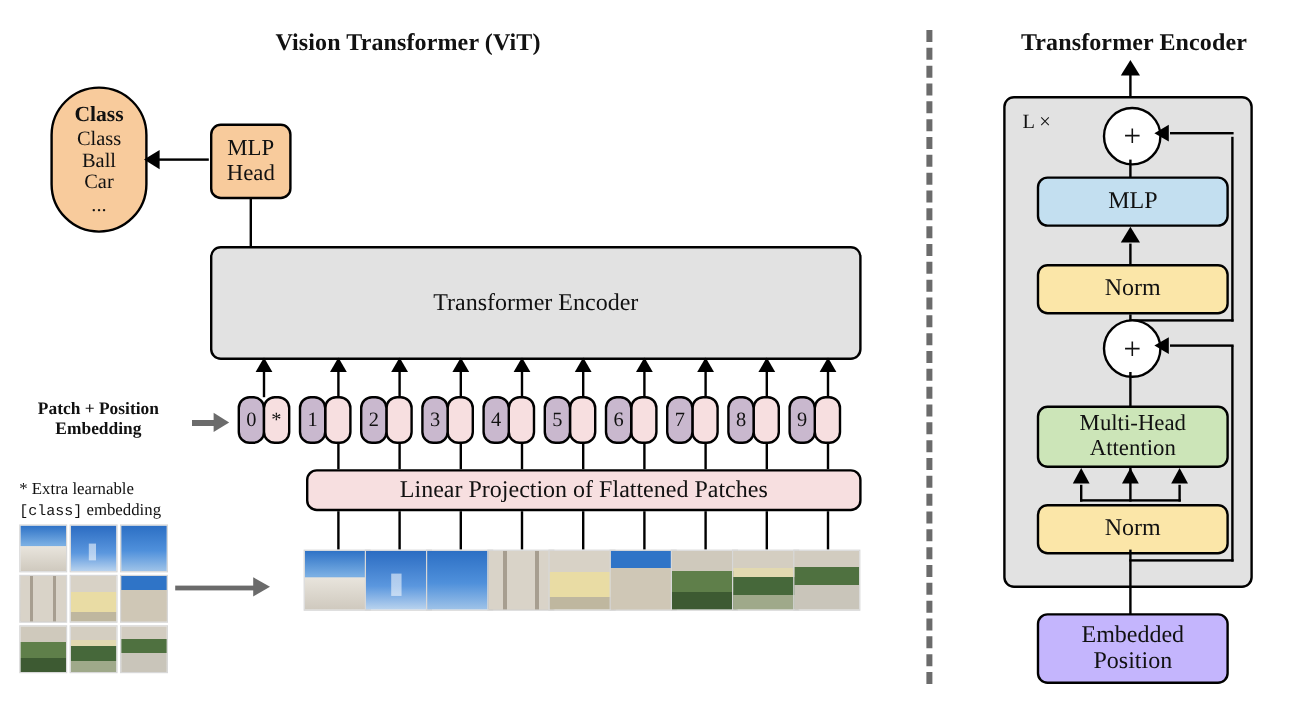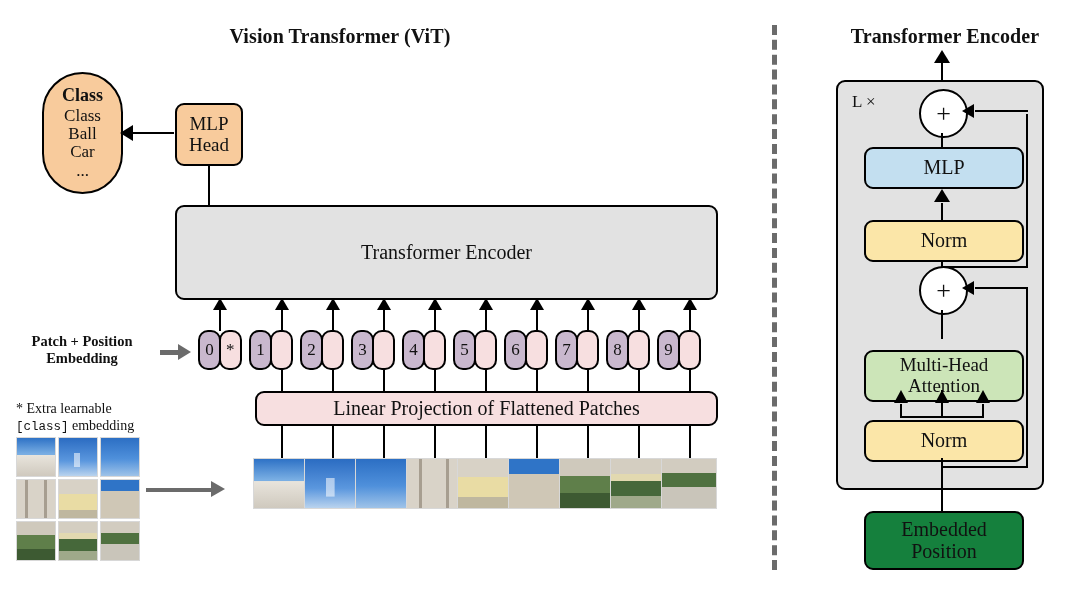--- a/index.html
+++ b/index.html
@@ -34,21 +34,21 @@
   .cls-pill span{display:block;}
 
   .mlp-head{background:#F8CB9C;font-size:19px;flex-direction:column;}
   .enc-main{background:#E2E2E2;font-size:20px;}
   .linproj{background:#F7DFE0;font-size:20px;}
 
   .gray-panel{background:#E2E2E2;}
   .blue{background:#C3DFF0;}
   .yellow{background:#FBE6A8;}
   .green{background:#CCE5B8;}
-  .pink{background:#15803d;}
+  .pink{background:#c4b5fd;}
 
   
   .lbl-bold{font-weight:bold;font-size:14.5px;text-align:center;line-height:1.18;}
   .lbl-note{font-size:14px;line-height:1.22;}
   .mono{font-family:"Liberation Mono","DejaVu Sans Mono",monospace;font-size:12.5px;}
   .lx{font-size:17px;}
 
   
   .tok{display:flex;align-items:center;}
   .tok-num{
@@ -310,21 +310,21 @@
   <span>+</span>
 </div>
 
 <div class="abs vline" style="left:1026px;top:288px;height:180px;"></div>
 <div class="abs hline" style="left:941px;top:466px;width:87px;"></div>
 <div class="abs hline" style="left:975px;top:287px;width:53px;"></div>
 <div class="abs" style="left:962px;top:281px;width:0;height:0;border-top:7px solid transparent;border-bottom:7px solid transparent;border-right:12px solid #000;"></div>
 
 <div class="abs vline" style="left:941px;top:310px;height:29px;"></div>
 
-<div class="abs box rbox green" style="left:864px;top:338px;width:160px;height:52px;font-size:19px;margin-top:12px;">
+<div class="abs box rbox green" style="left:864px;top:338px;width:160px;height:52px;font-size:19px;">
   <div>
     <div>Multi-Head</div>
     <div>Attention</div>
   </div>
 </div>
 
 <div class="abs hline" style="left:900px;top:416px;width:84px;"></div>
 <div class="abs vline" style="left:900px;top:404px;height:14px;"></div>
 <div class="abs" style="left:894px;top:390px;width:0;height:0;border-left:7px solid transparent;border-right:7px solid transparent;border-bottom:13px solid #000;"></div>
 <div class="abs vline" style="left:941px;top:390px;height:28px;"></div>

